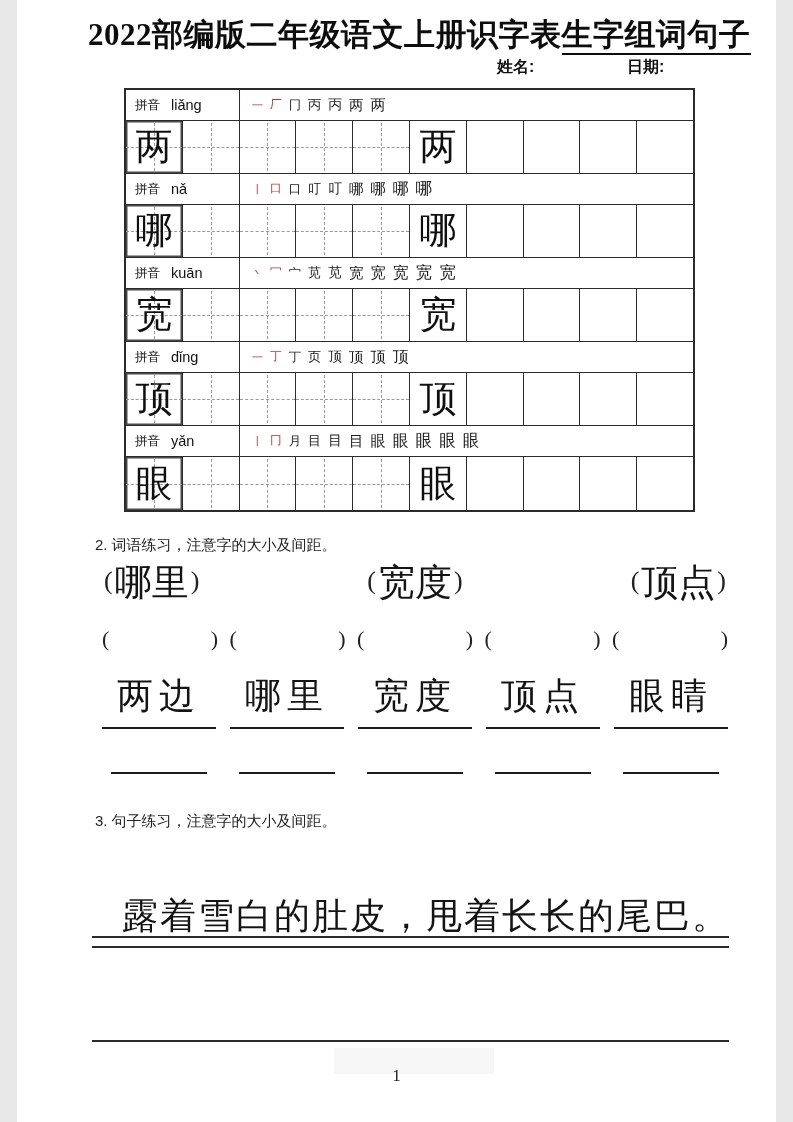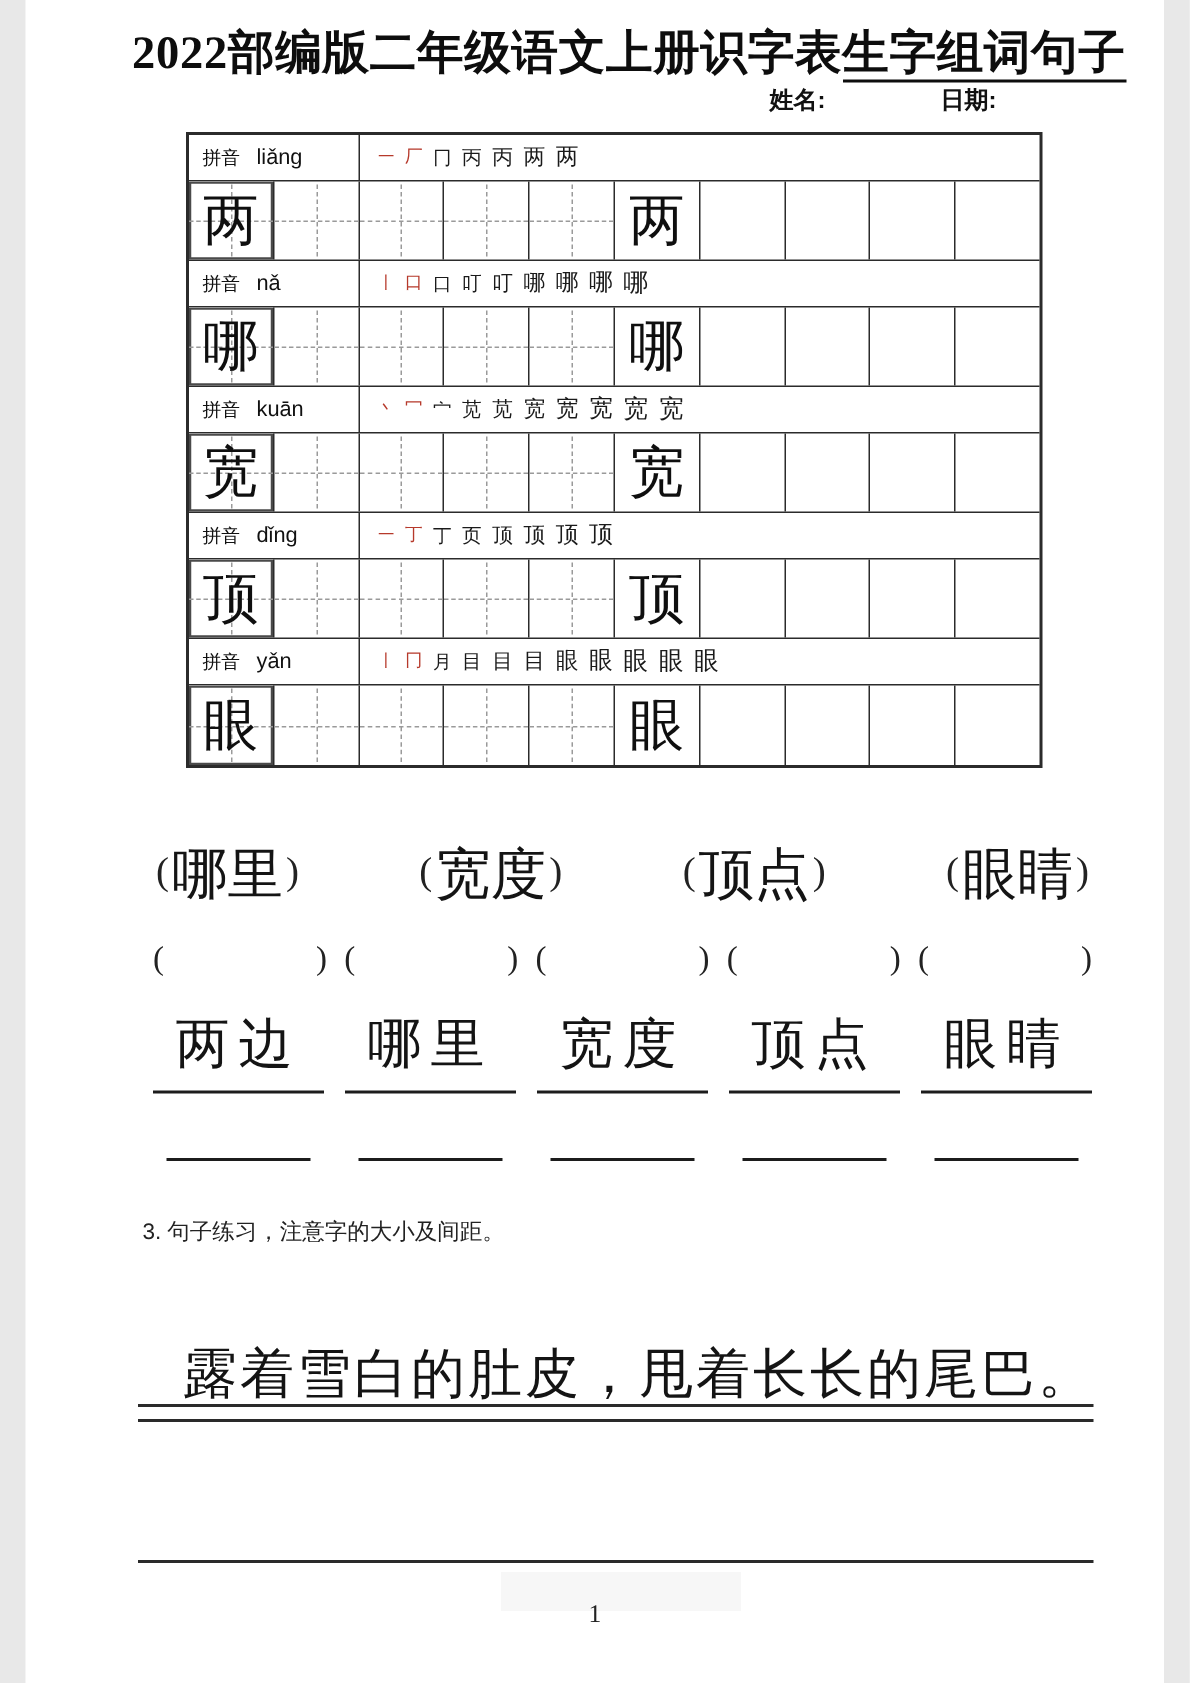--- a/index.html
+++ b/index.html
@@ -12,21 +12,21 @@
   .title{
     position:absolute; left:71px; top:14px; white-space:nowrap;
     font-family:"Liberation Serif","DejaVu Serif",serif;
     font-weight:bold; font-size:31px; color:#0d0d0d; letter-spacing:0.5px;
   }
   .title .u{ border-bottom:2.5px solid #0d0d0d; padding-bottom:1px; }
   
   .sec-head{ position:absolute; left:78px; font-size:15px; color:#222; }
   .sec-head .num{ margin-right:10px; }
   .sec1-extra{ position:absolute; top:57px; left:0; width:100%; font-size:16px; font-weight:bold; color:#111; }
-  .sec1-extra .name{ position:absolute; left:480px;margin-left:16px; }
+  .sec1-extra .name{ position:absolute; left:480px; }
   .sec1-extra .date{ position:absolute; left:610px; }
   
   .char-table{
     position:absolute; left:107px; top:88px; width:571px;
     border:2px solid #2b2b2b; box-sizing:border-box; background:#fff;
   }
   .prow{ display:flex; height:31px; border-bottom:1px solid #2b2b2b; box-sizing:border-box; }
   .plabel{ width:114px; box-sizing:border-box; border-right:1px solid #2b2b2b;
            display:flex; align-items:center; padding-left:9px; }
   .plabel .lab{ font-size:12.5px; color:#111; }
@@ -251,25 +251,27 @@
             <span class="ch">眼</span>
           </div>
           <div class="cell"></div>
           <div class="cell"></div>
           <div class="cell"></div>
           <div class="cell"></div>
         </div>
       </div>
     </div>
 
+  <div class="sec-head" style="top:536px;">
+    <span class="num" style="margin-right:4px;">2.</span><span>词语练习，注意字的大小及间距。</span>
+  </div>
   <div class="five-col" style="top:558px;" id="row-paren-words">
       <span class="wp kai"><span class="par">(</span><span>哪里</span><span class="par">)</span></span>
       <span class="wp kai"><span class="par">(</span><span>宽度</span><span class="par">)</span></span>
       <span class="wp kai"><span class="par">(</span><span>顶点</span><span class="par">)</span></span>
-      <span class="wp kai"><span class="par">(</span><span>眼睛</span><span class="par">)</span></span>
     </div>
   <div class="five-col" style="top:626px;" id="row-empty-parens">
       <div class="pe">
         <span>(</span>
         <span>)</span>
       </div>
       <div class="pe">
         <span>(</span>
         <span>)</span>
       </div>

